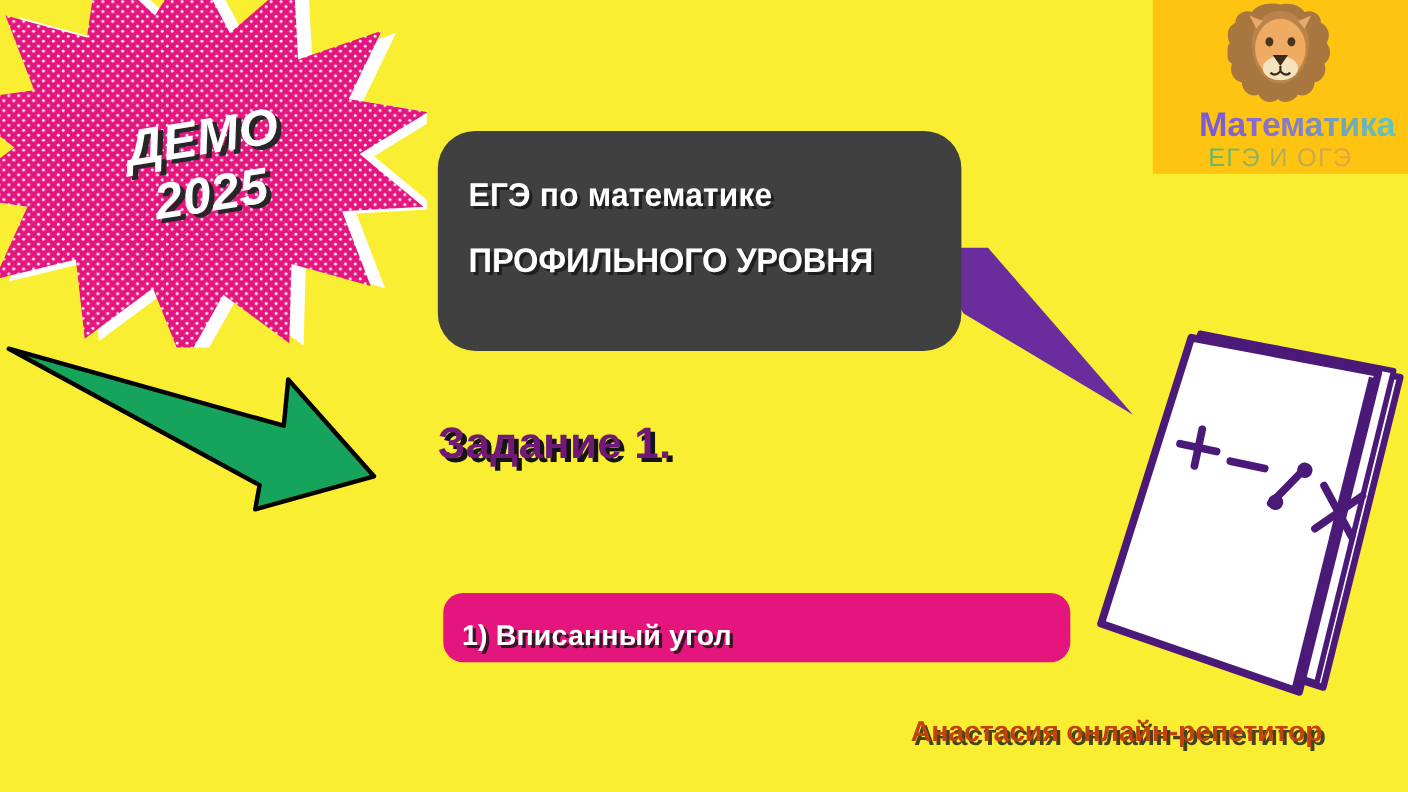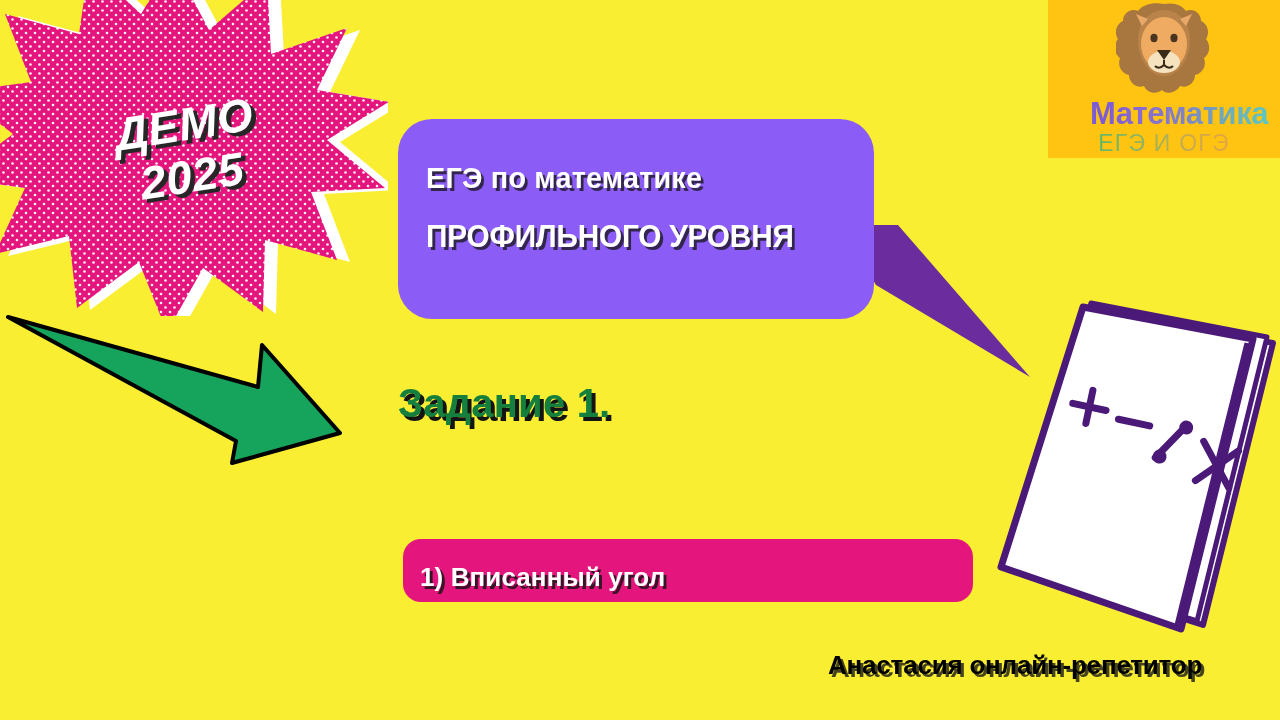--- a/index.html
+++ b/index.html
@@ -55,21 +55,21 @@
     top: 225px;
     width: 280px;
     height: 170px;
   }
   #speech-bubble {
     position: absolute;
     left: 398px;
     top: 119px;
     width: 476px;
     height: 200px;
-    background: #8b5cf6;
+    background: #404040;
     border-radius: 34px;
     box-sizing: border-box;
     padding: 44px 0 16px 28px;
   }
   .bubble-line {
     color: #ffffff;
     font-weight: bold;
     font-size: 30px;
     letter-spacing: 0.2px;
     line-height: 1.0;
@@ -95,21 +95,21 @@
   #green-arrow svg { display: block; width: 100%; height: 100%; }
 
   
   #task-heading {
     position: absolute;
     left: 398px;
     top: 380px;
     width: 460px;
   }
   .task-line {
-    color: #15803d;
+    color: #701a75;
     font-weight: bold;
     font-size: 40px;
     line-height: 1.16;
     letter-spacing: 0.2px;
     text-shadow: 4px 4px 0 #141414;
     white-space: nowrap;
   }
 
   
   #subtopic-bar {
@@ -192,21 +192,21 @@
     background-clip: text;
     color: transparent;
     -webkit-text-fill-color: transparent;
   }
 
   
   #footer-credit {
     position: absolute;
     left: 828px;
     top: 650px;
-    color: #000000;
+    color: #c2410c;
     font-weight: bold;
     font-size: 26px;
     letter-spacing: -0.2px;
     text-shadow: 3px 3px 0 rgba(25,25,25,0.8);
     white-space: nowrap;
   }
 </style>
 </head>
 <body>
 

